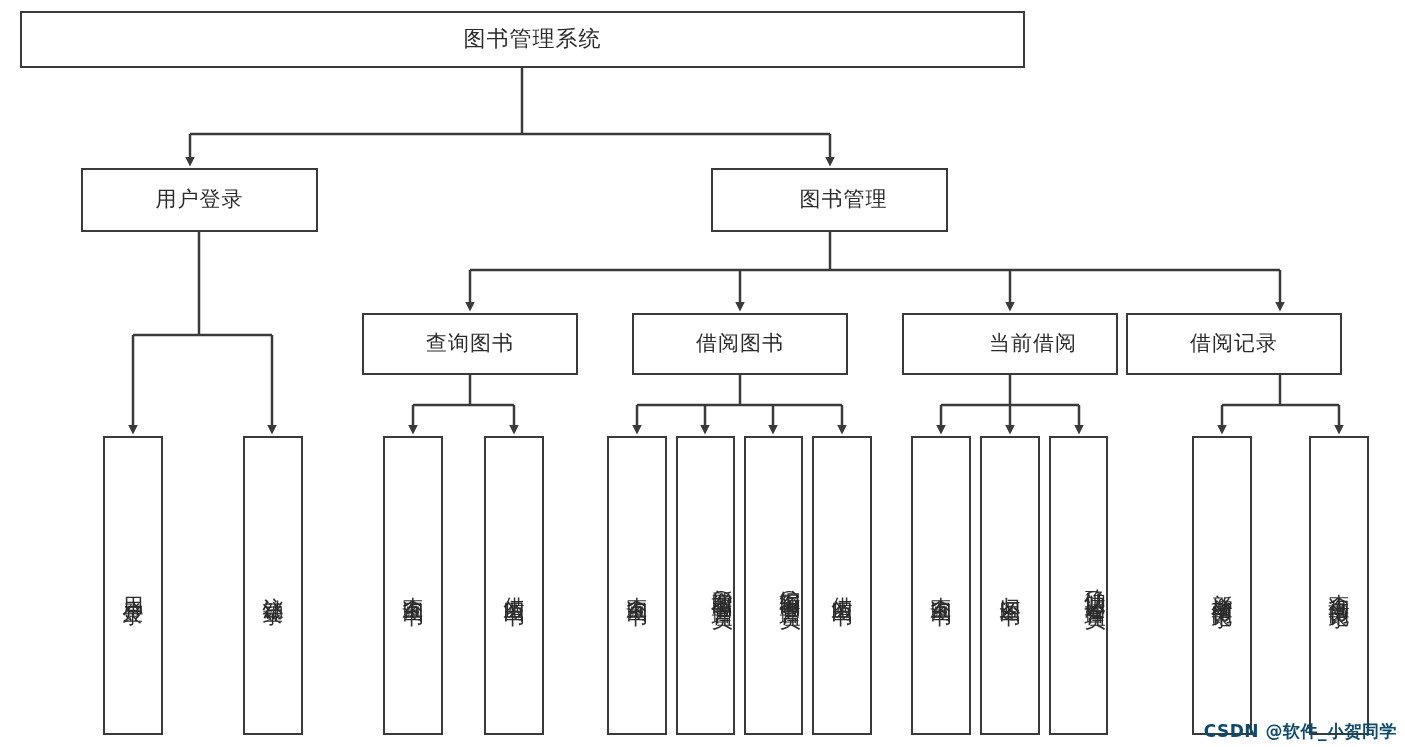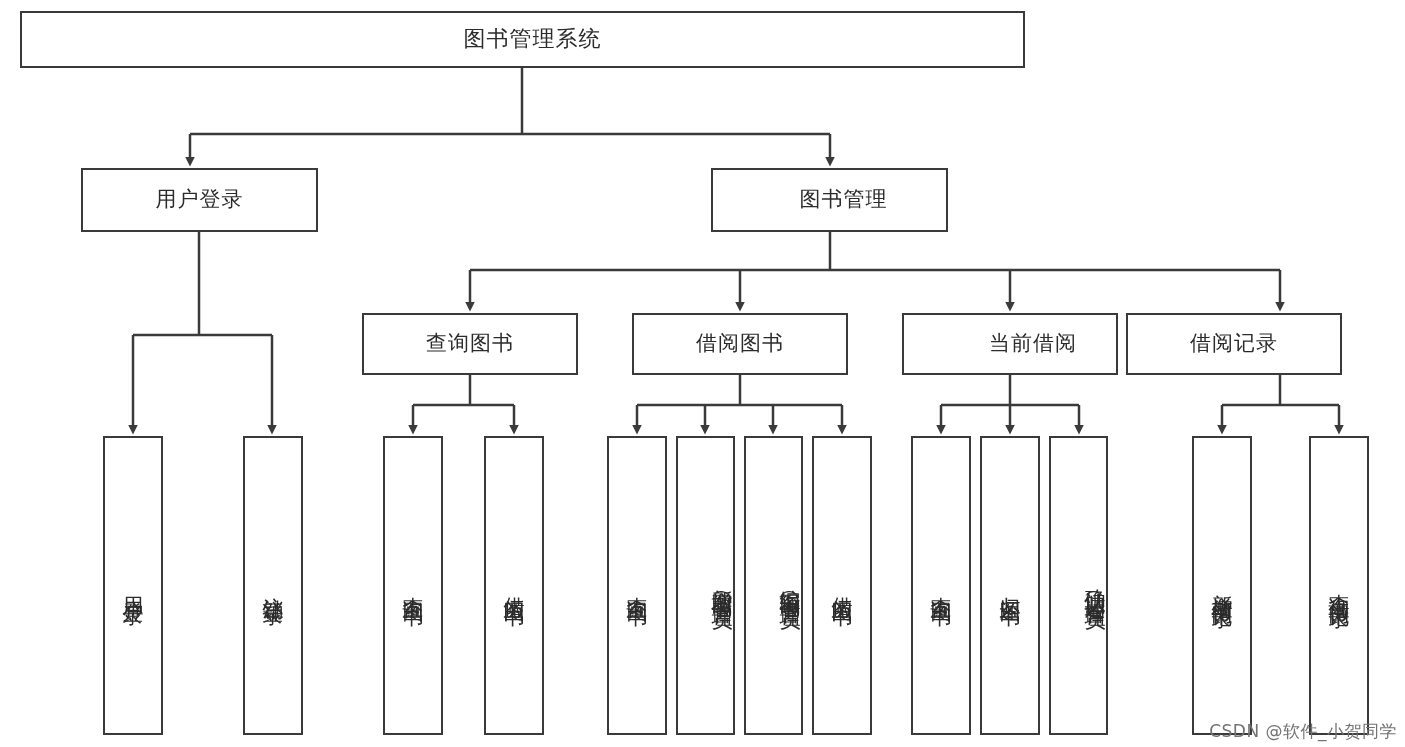--- a/index.html
+++ b/index.html
@@ -40,24 +40,25 @@
     align-items:flex-start;
     justify-content:center;
     white-space:normal;
   }
   .node.v.tall{align-items:center;}
 
   #watermark{
     position:absolute;
     right:8px;bottom:4px;
     font-size:17px;
-    color:#737373;
+    color:#0c4a6e;
     letter-spacing:0.5px;
     white-space:nowrap;
     pointer-events:none;
+    font-weight:bold;
   }
 </style>
 </head>
 <body>
 
 <div id="diagram">
 
   <svg id="edges" viewBox="0 0 1405 747" width="1405" height="747" xmlns="http://www.w3.org/2000/svg">
     <defs>
       <marker id="arr" markerWidth="12" markerHeight="12" refX="1.5" refY="5" orient="auto" markerUnits="userSpaceOnUse">

